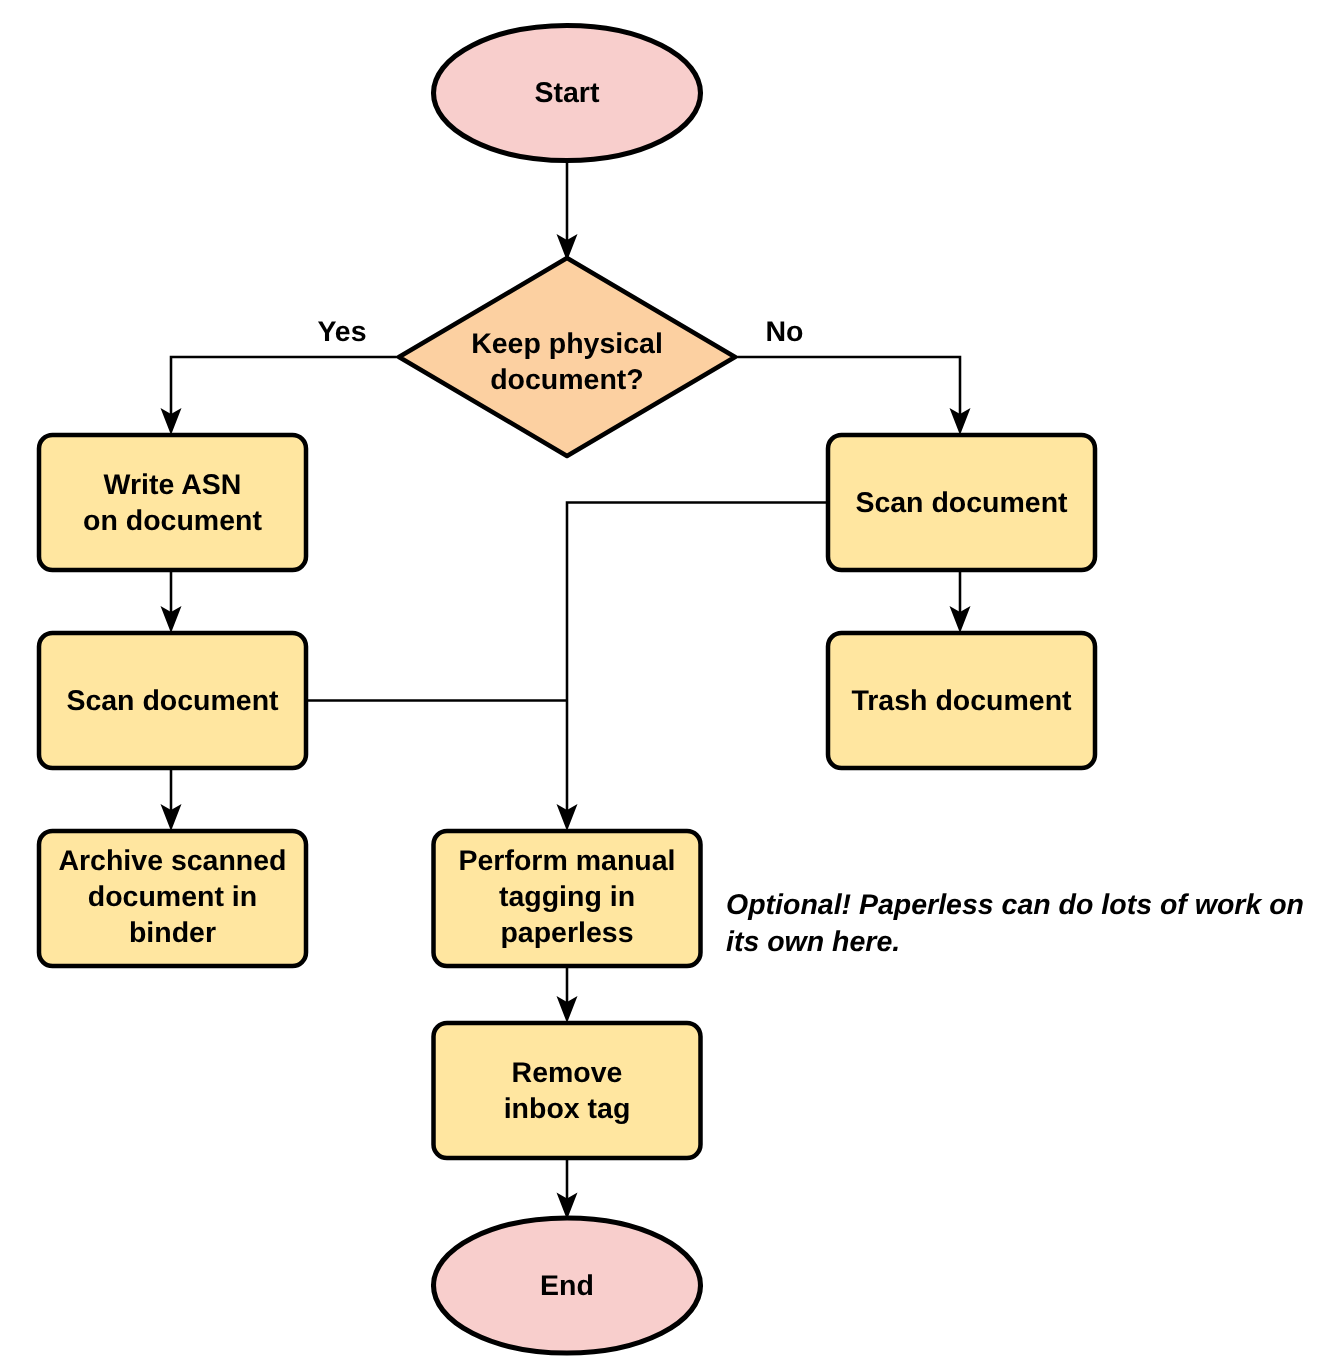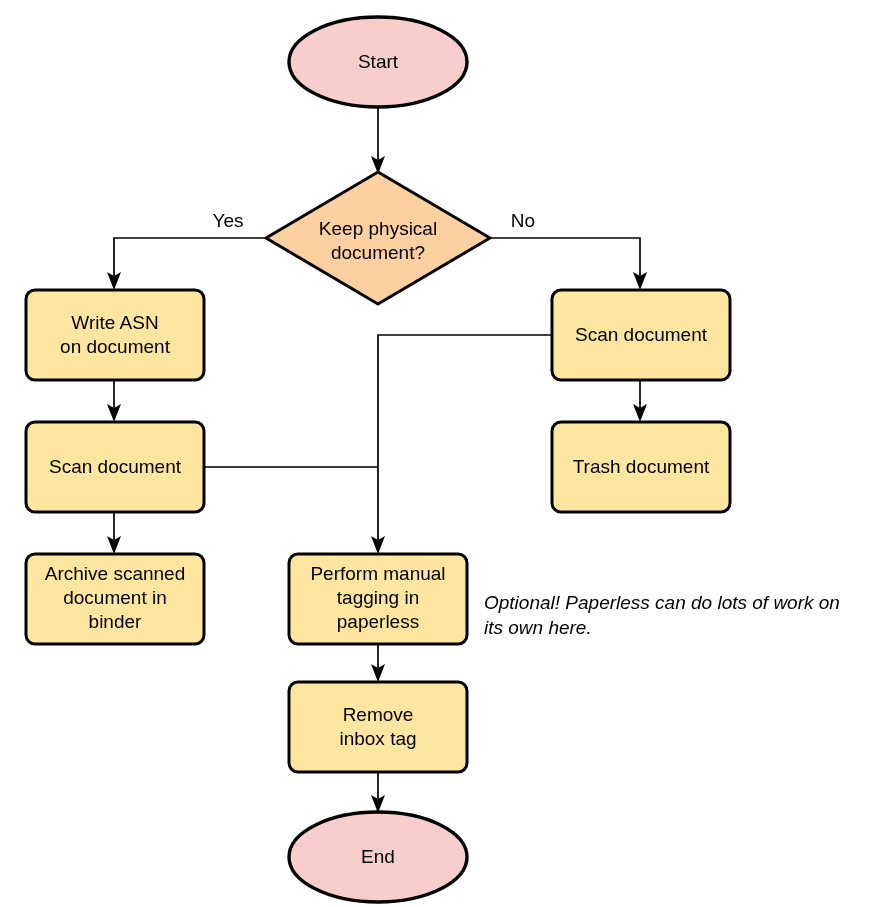--- a/index.html
+++ b/index.html
@@ -9,20 +9,21 @@
   }
   body {
     font-family: "Liberation Sans", sans-serif;
   }
   #canvas {
     position: relative;
     width: 888px;
     height: 907px;
     background: #ffffff;
     overflow: hidden;
+    font-weight: bold;
   }
   #flow-svg {
     position: absolute;
     left: 0;
     top: 0;
     width: 888px;
     height: 907px;
   }
   .node-shape {
     stroke: #000000;

